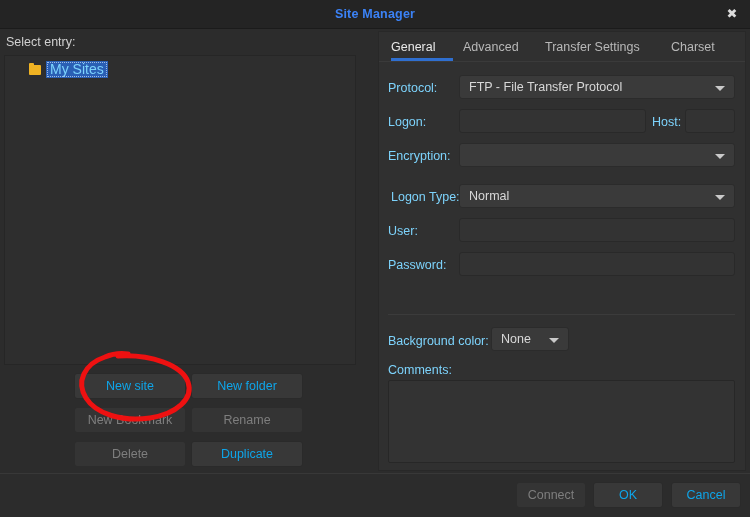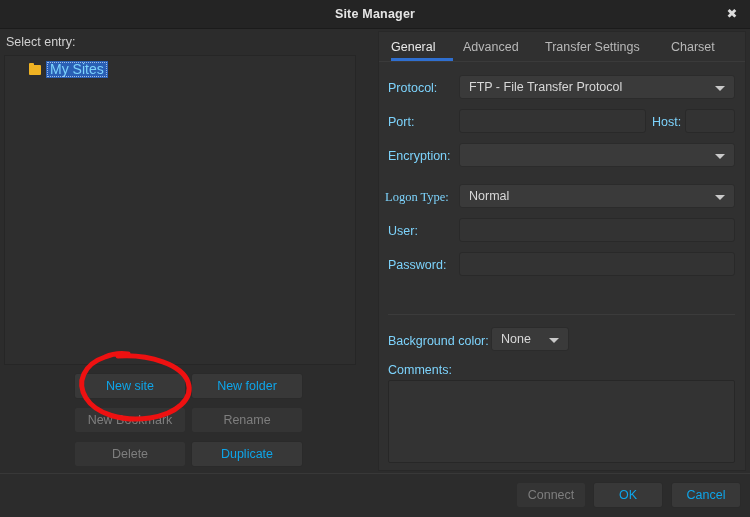--- a/index.html
+++ b/index.html
@@ -30,21 +30,21 @@
     border-bottom: 1px solid #1b1b1b;
   }
   .titlebar-title {
     position: absolute;
     left: 0; top: 0;
     width: 750px;
     line-height: 28px;
     text-align: center;
     font-size: 12.5px;
     font-weight: bold;
-    color: #e5e5e5;
+    color: #3b82f6;
     letter-spacing: .2px;
   }
   .titlebar-close {
     position: absolute;
     right: 6px; top: 3px;
     width: 24px; height: 22px;
     line-height: 22px;
     text-align: center;
     font-size: 13px;
     color: #dcdcdc;
@@ -294,31 +294,31 @@
       <div class="tab tab-2">Transfer Settings</div>
       <div class="tab tab-3">Charset</div>
     </div>
 
     <div class="form-label" style="left:9px; top:48px;">Protocol:</div>
     <div class="select" style="left:80px; top:43px; width:276px;">
       <span class="sel-text">FTP - File Transfer Protocol</span>
       <span class="caret"></span>
     </div>
 
-    <div class="form-label" style="left:9px; top:82px;">Port:</div>
+    <div class="form-label" style="left:9px; top:82px;">Logon:</div>
     <div class="field field-input" style="left:80px; top:77px; width:187px;"></div>
     <div class="form-label" style="left:273px; top:82px;">Host:</div>
     <div class="field field-input" style="left:306px; top:77px; width:50px;"></div>
 
     <div class="form-label" style="left:9px; top:116px;">Encryption:</div>
     <div class="select" style="left:80px; top:111px; width:276px;">
       <span class="caret"></span>
     </div>
 
-    <div class="form-label" style="left:6px; top:157px;font-family:Liberation Serif, serif;">Logon Type:</div>
+    <div class="form-label" style="left:12px; top:157px;">Logon Type:</div>
     <div class="select" style="left:80px; top:152px; width:276px;">
       <span class="sel-text">Normal</span>
       <span class="caret"></span>
     </div>
 
     <div class="form-label" style="left:9px; top:191px;">User:</div>
     <div class="field field-input" style="left:80px; top:186px; width:276px;"></div>
 
     <div class="form-label" style="left:9px; top:225px;">Password:</div>
     <div class="field field-input" style="left:80px; top:220px; width:276px;"></div>

